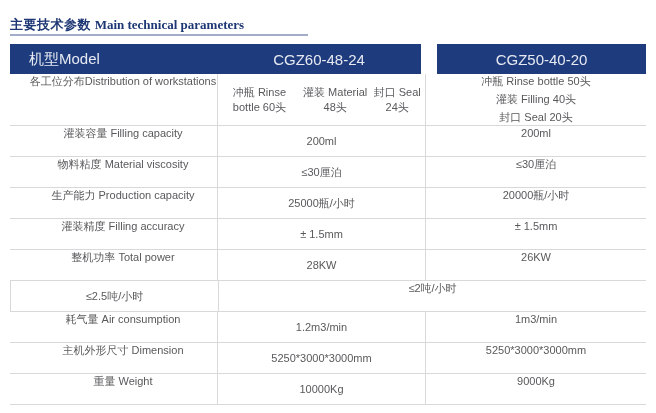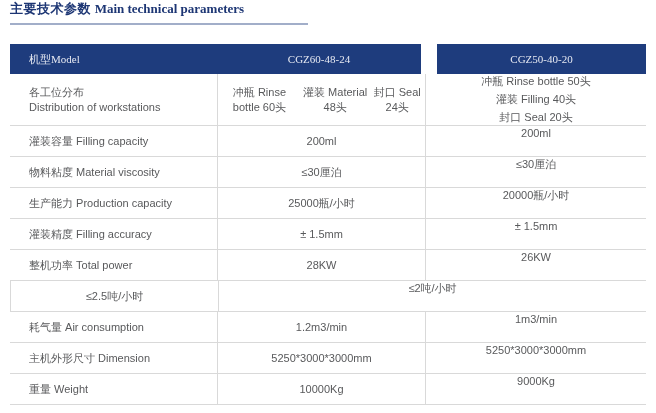--- a/index.html
+++ b/index.html
@@ -1,41 +1,41 @@
 <!DOCTYPE html>
 <html><head>
 <meta charset="utf-8">
 <style>
   * { margin:0; padding:0; box-sizing:border-box; }
   html,body { width:656px; height:413px; background:#ffffff; overflow:hidden; }
   body { font-family:"Liberation Sans","DejaVu Sans",sans-serif; position:relative; }
 
   .page-title {
-    position:absolute; left:10px; top:0; width:298px;
-    padding-bottom:5px; border-bottom:2px solid #a2aec9;
+    position:absolute; left:10px; top:16px; width:298px;
+    border-bottom:2px solid #a2aec9;
     color:#1d3674; font-size:13px; font-weight:bold;
     white-space:nowrap;
   }
   .page-title .zh { font-family:"Liberation Sans","DejaVu Sans",sans-serif; letter-spacing:0.5px; }
   .page-title .en { font-family:"Liberation Serif","DejaVu Serif",serif; }
 
   .spec-table { position:absolute; left:10px; top:44px; width:636px; }
 
-  .thead { display:flex; height:30px; font-size:11px;font-family:Liberation Serif, serif; }
+  .thead { display:flex; height:30px; font-size:15px; }
   .thead .th {
     background:#1e3c7d; color:#e6e9f2;
     display:flex; align-items:center; justify-content:center;
   }
   .thead .th1 { width:207px; justify-content:flex-start; padding-left:19px; }
   .thead .th2 { width:204px; margin-left:0; }
   .thead .th3 { flex:1; margin-left:16px; }
 
   .row { display:flex; height:31px; border-bottom:1px solid #d9d9d9; font-size:11px; color:#58595b; }
   .row.tall { height:52px; }
-  .c1 { width:207px; padding-left:19px; display:flex; flex-direction:column; justify-content:center; line-height:15px; }
+  .c1 { width:207px; padding-left:19px; display:flex; flex-direction:row; justify-content:center; line-height:15px; }
   .c2 { width:208px; border-left:1px solid #d9d9d9; display:flex; flex-direction:row; justify-content:center; align-items:center; text-align:center; line-height:15px; }
   .c3 { flex:1; border-left:1px solid #d9d9d9; display:flex; flex-direction:column; justify-content:space-between; align-items:center; text-align:center; line-height:15px; }
 </style>
 </head>
 <body>
 
 <div class="page-title">
   <span class="zh">主要技术参数</span>
   <span class="en">Main technical parameters</span>
 </div>

